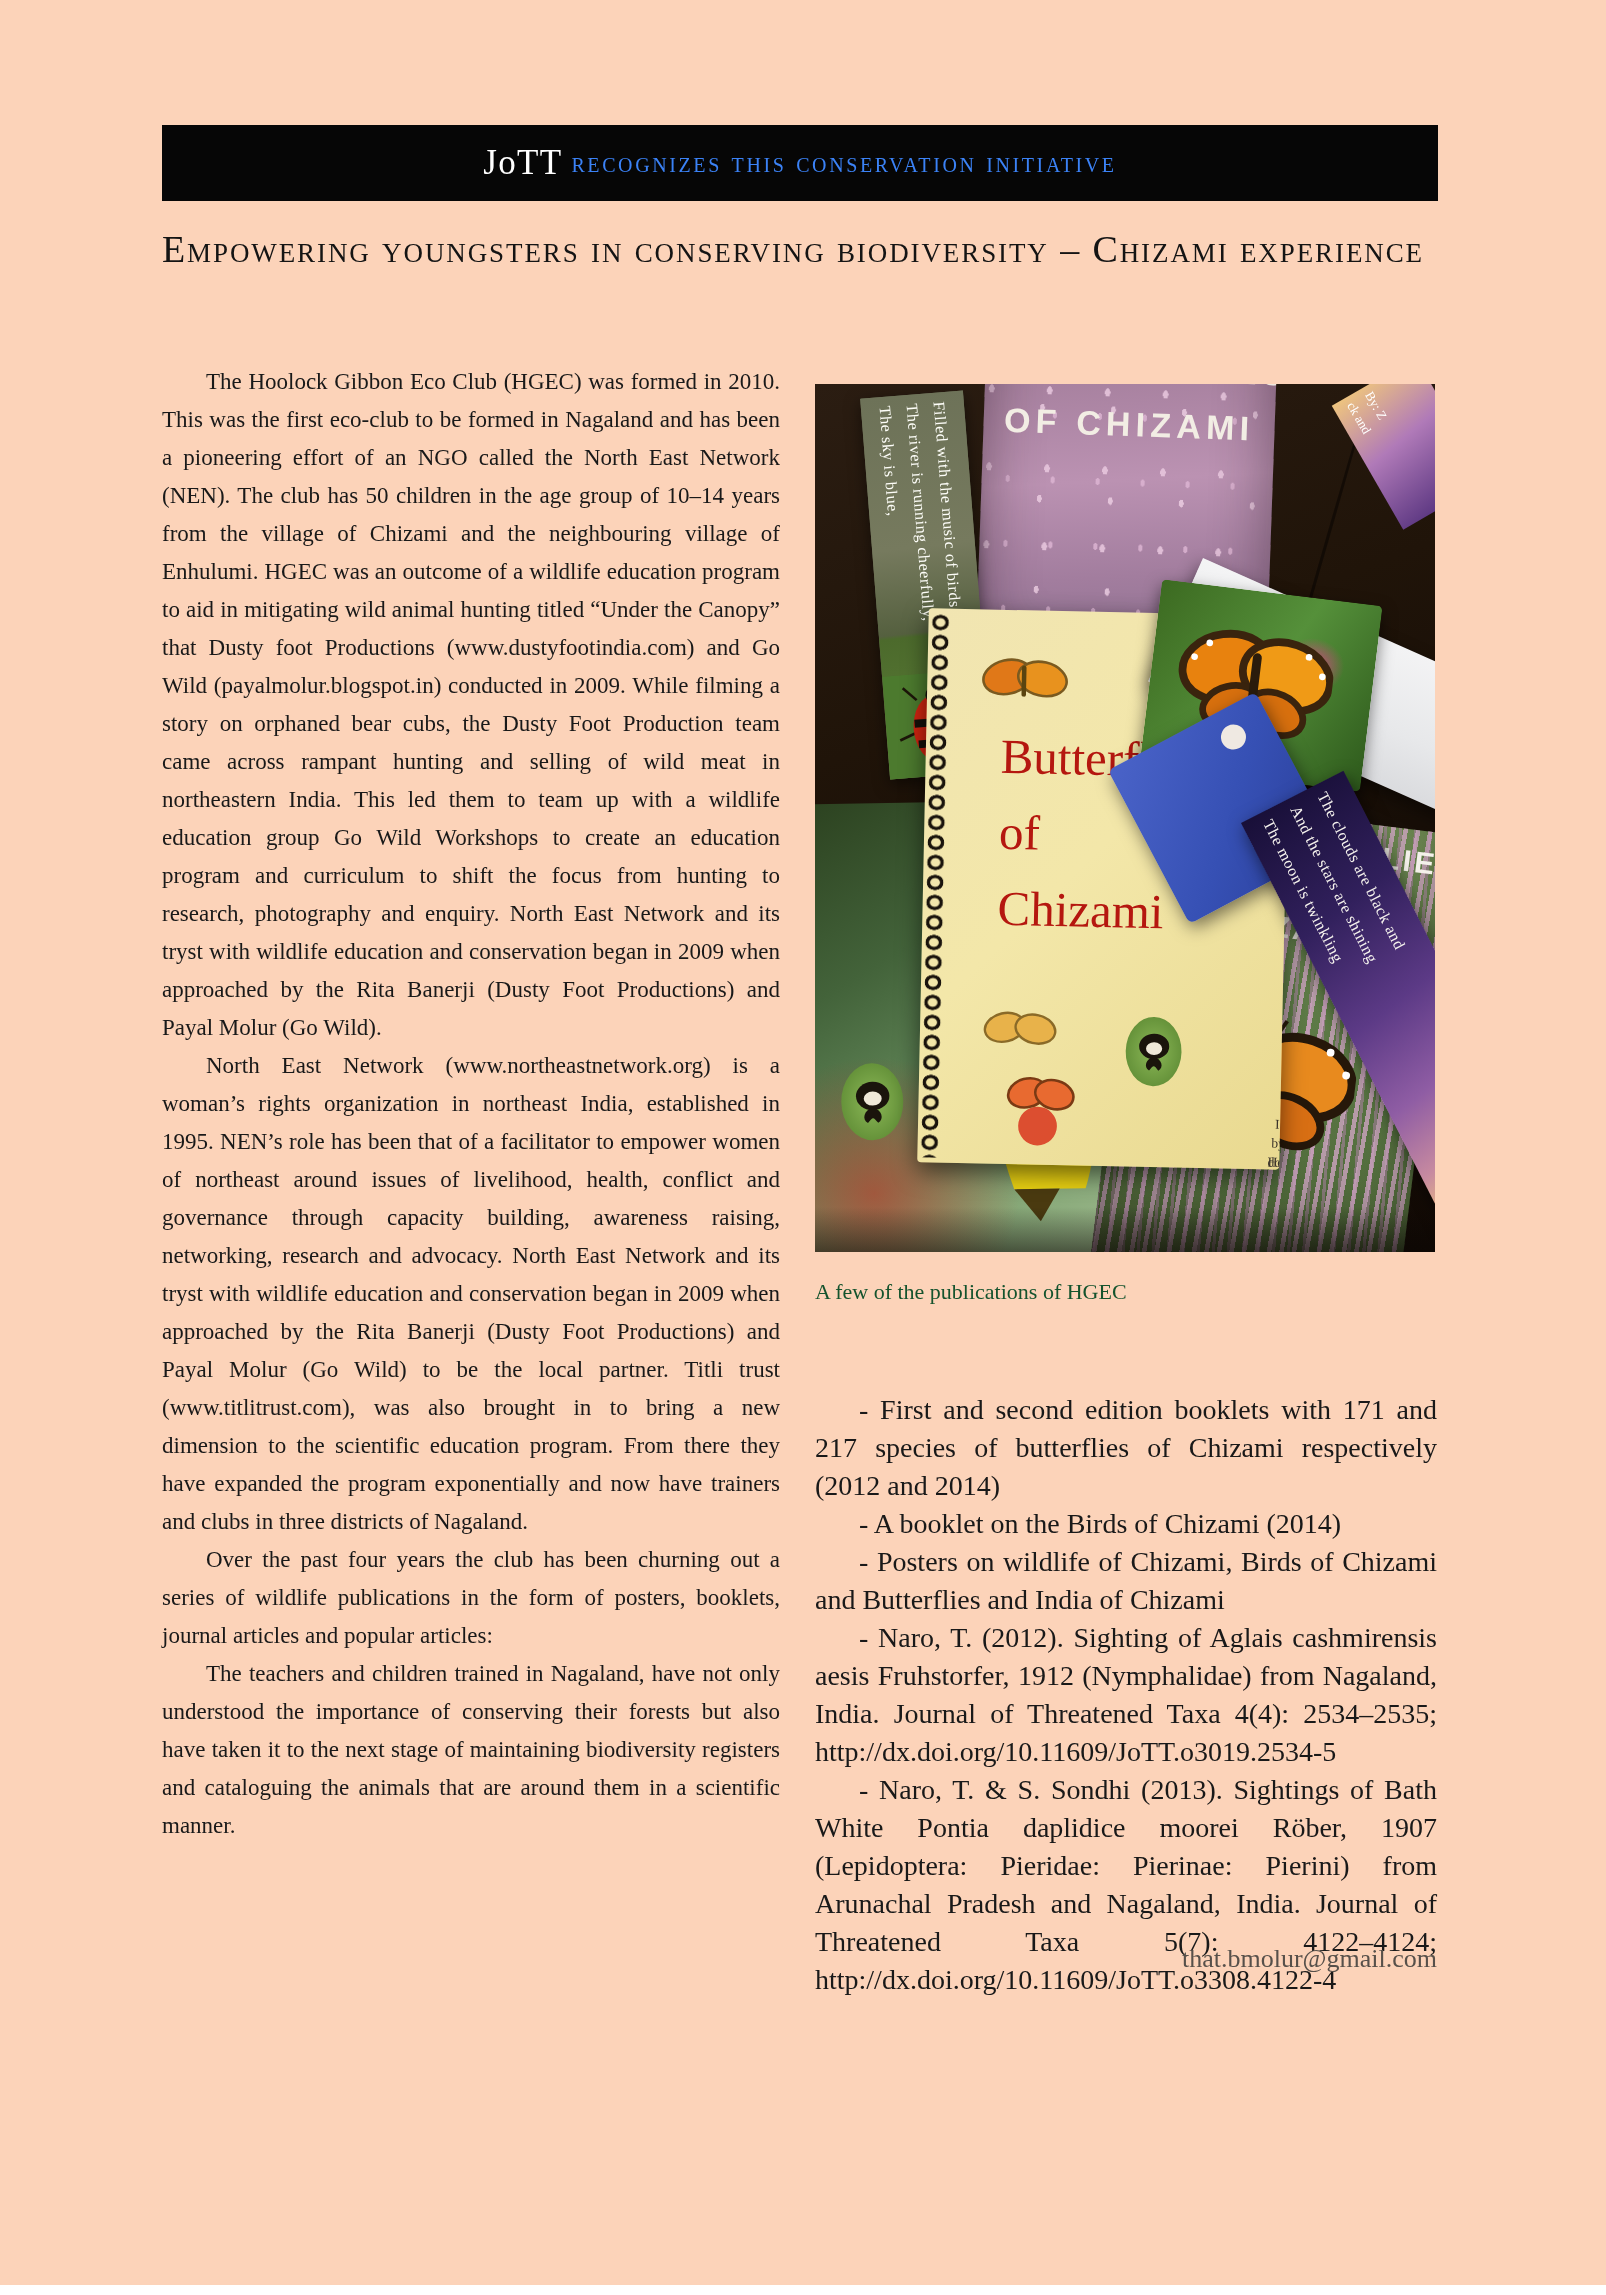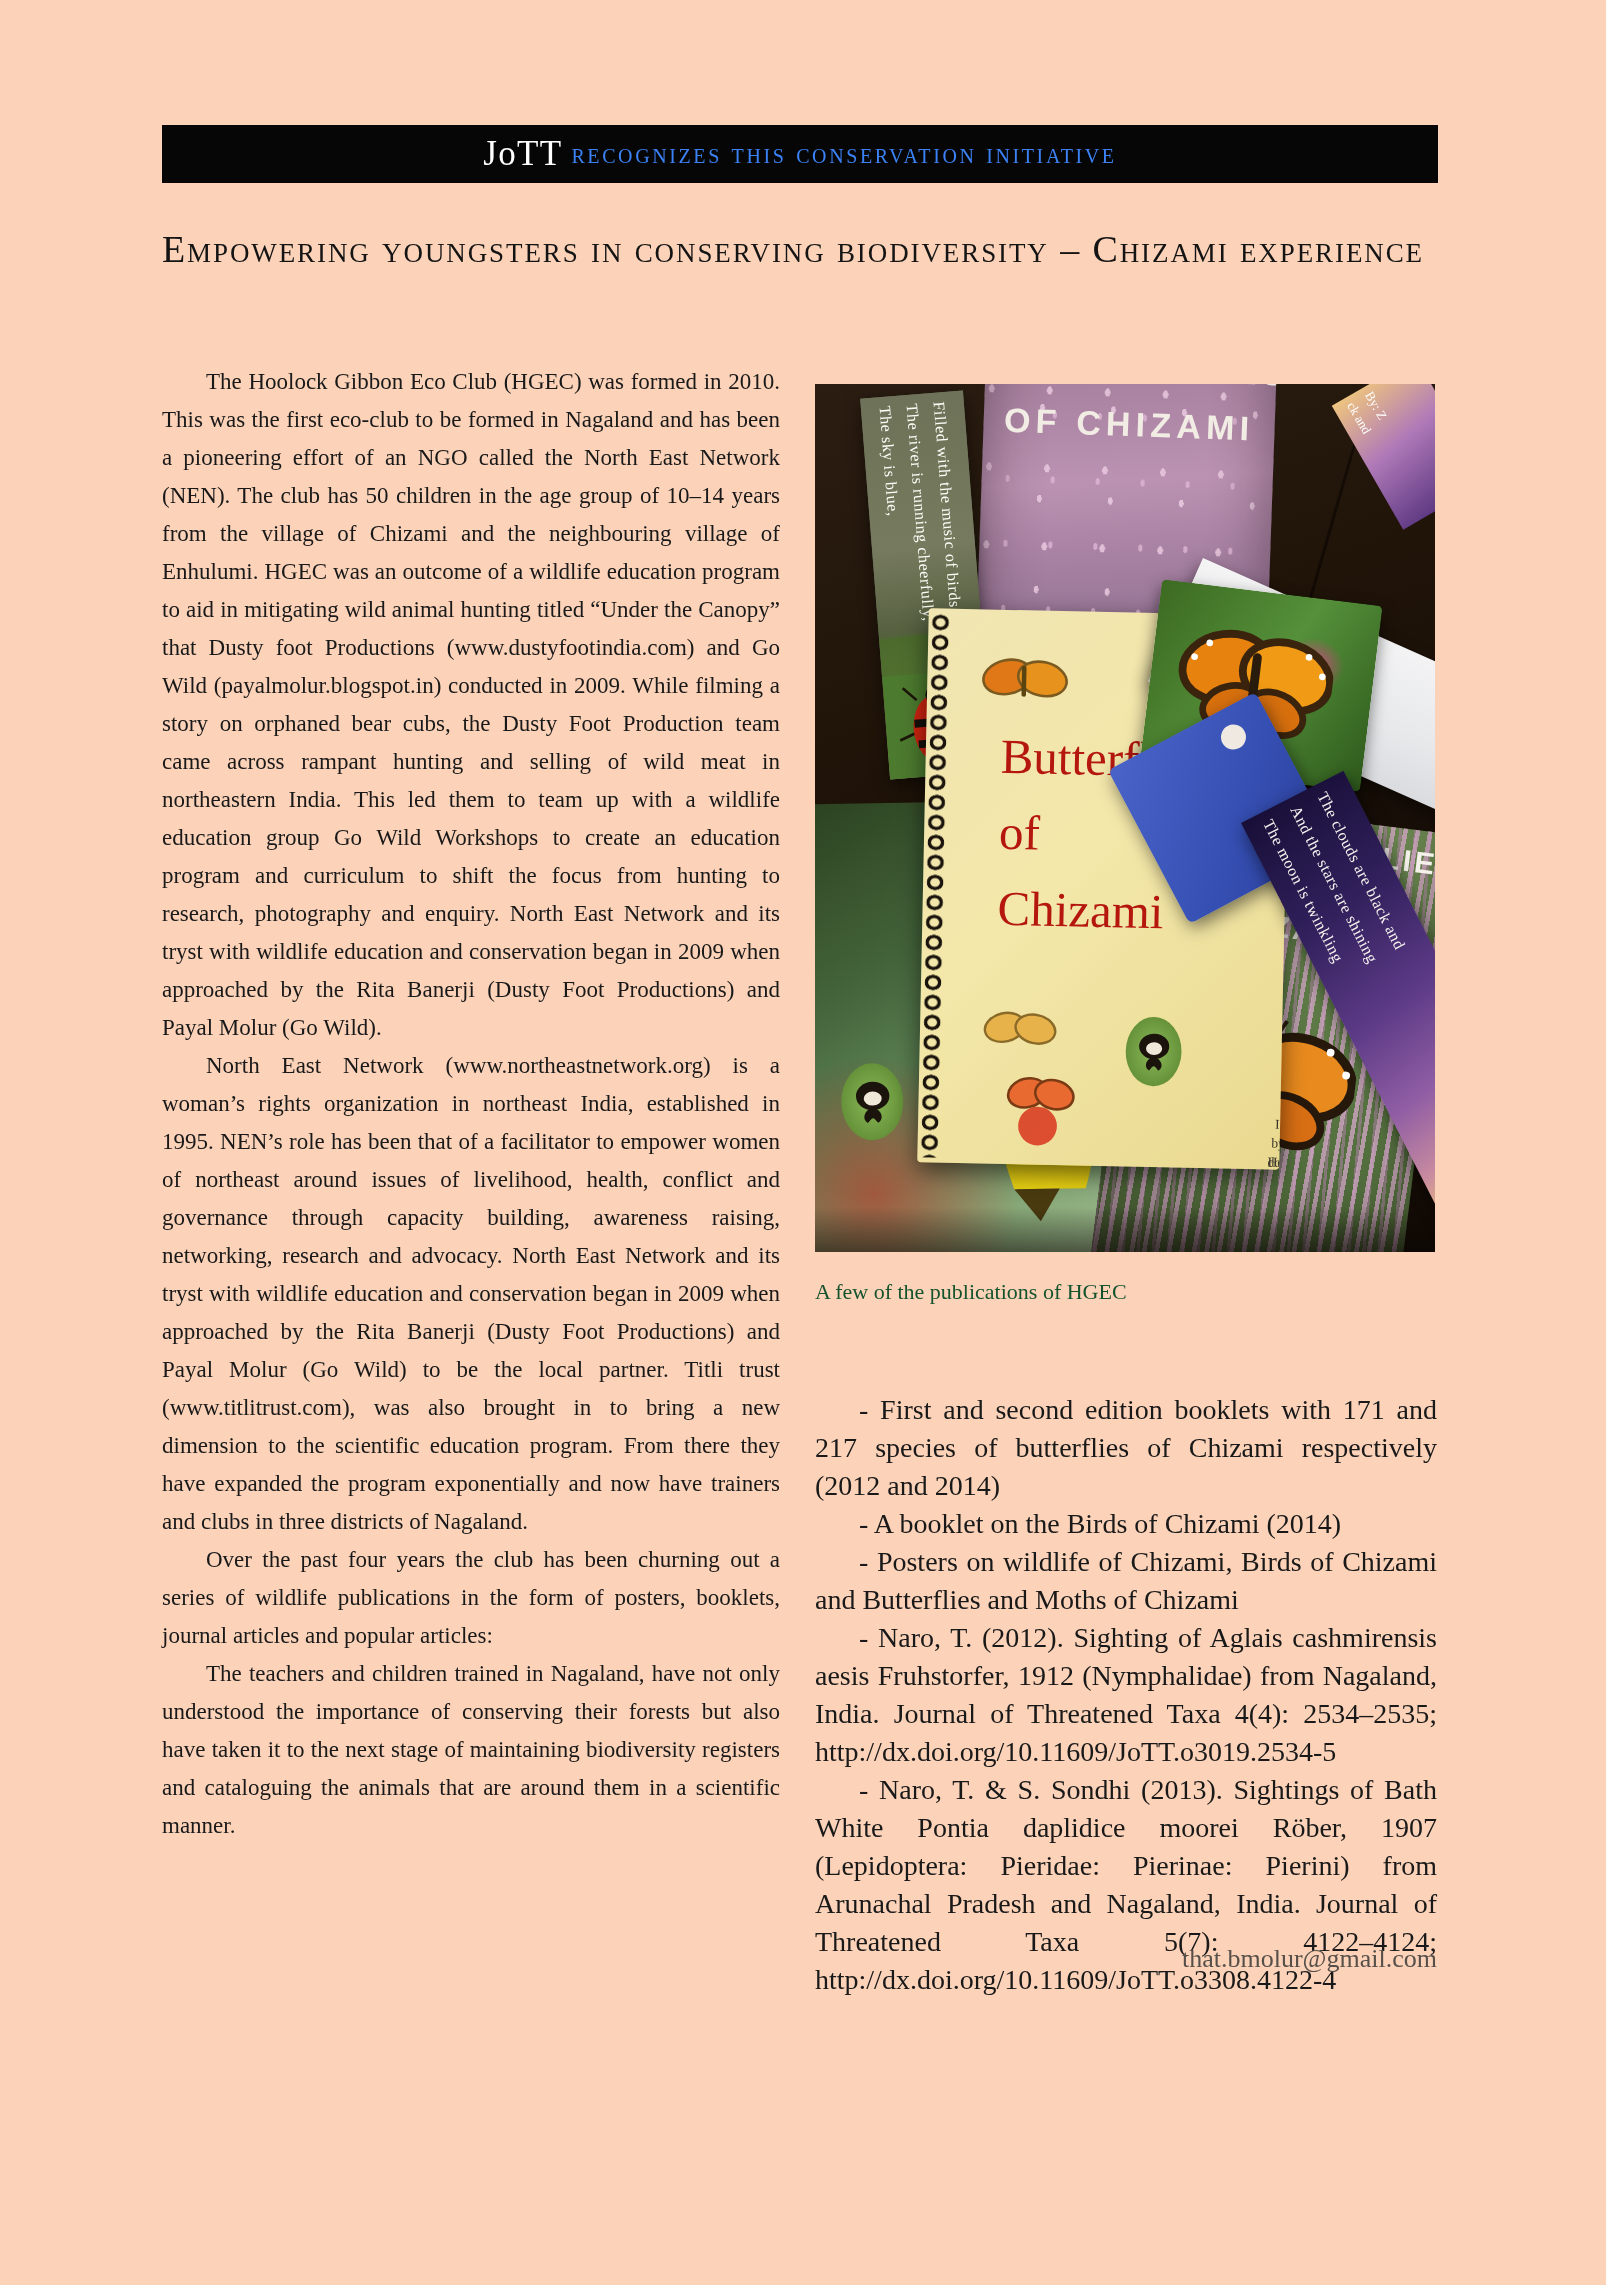--- a/index.html
+++ b/index.html
@@ -1,19 +1,19 @@
 <!DOCTYPE html>
 <html style="font-size:10.4px"><head>
 <meta charset="utf-8">
 <style>
   html,body{margin:0;padding:0;background:#ffffff;}
   #page{position:relative;width:1606px;height:2295px;background:#fcd3b9;overflow:hidden;
         font-family:cursive;color:#1a1a1a;}
   
-  .banner{position:absolute;left:162px;top:125px;width:1276px;height:58px;background:#060606;
+  .banner{position:absolute;left:162px;top:125px;width:1276px;height:76px;background:#060606;
           display:flex;align-items:center;justify-content:center;}
   .banner .brand{color:#fff;font-size:35px;letter-spacing:1.3px;}
   .banner .banner-rest{color:#3b82f6;font-variant:small-caps;font-size:28.5px;letter-spacing:2.6px;margin-left:9px;}
   .page-title{position:absolute;left:162px;top:214px;width:1276px;
               font-variant:small-caps;font-size:38px;line-height:1.85;letter-spacing:1.9px;color:#141414;}
   
   .col-left{position:absolute;left:162px;top:363px;width:618px;
             font-size:23px;line-height:38px;text-align:justify;color:#191919;}
   .col-left p{margin:0;text-indent:44px;}
   .col-right{position:absolute;left:815px;top:1355px;width:622px;
@@ -280,21 +280,21 @@
     </div>
 
     <div class="photo-shadow-bottom"></div>
   </div>
 
   <div class="fig-caption">A few of the publications of HGEC</div>
 
   <div class="col-right">
     <p>- First and second edition booklets with 171 and 217 species of butterflies of Chizami respectively (2012 and 2014)</p>
     <p>- A booklet on the Birds of Chizami (2014)</p>
-    <p>- Posters on wildlife of Chizami, Birds of Chizami and Butterflies and Moths of Chizami</p>
+    <p>- Posters on wildlife of Chizami, Birds of Chizami and Butterflies and India of Chizami</p>
     <p>- Naro, T. (2012). Sighting of Aglais cashmirensis aesis Fruhstorfer, 1912 (Nymphalidae) from Nagaland, India. Journal of Threatened Taxa 4(4): 2534–2535; http://dx.doi.org/10.11609/JoTT.o3019.2534-5</p>
     <p>- Naro, T. &amp; S. Sondhi (2013). Sightings of Bath White Pontia daplidice moorei Röber, 1907 (Lepidoptera: Pieridae: Pierinae: Pierini) from Arunachal Pradesh and Nagaland, India. Journal of Threatened Taxa 5(7): 4122–4124; http://dx.doi.org/10.11609/JoTT.o3308.4122-4</p>
   </div>
 
   <div class="signature">
     <div class="email">that.bmolur@gmail.com</div>
   </div>
 
   <div class="bottom-strip"></div>
 </div>

